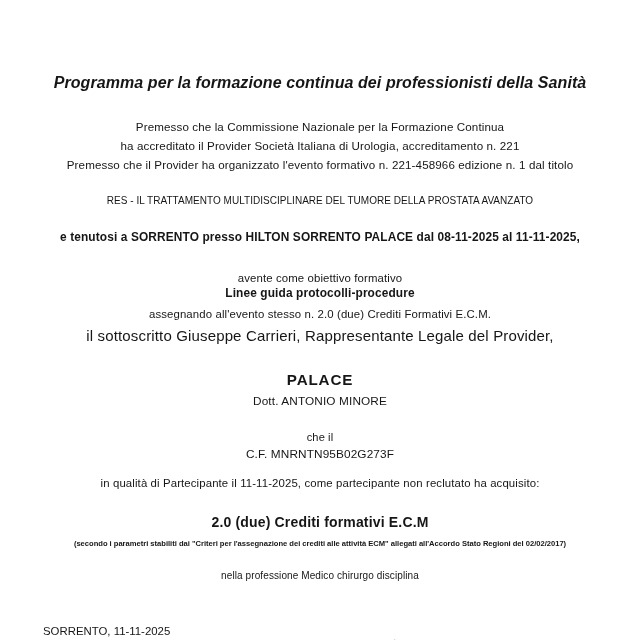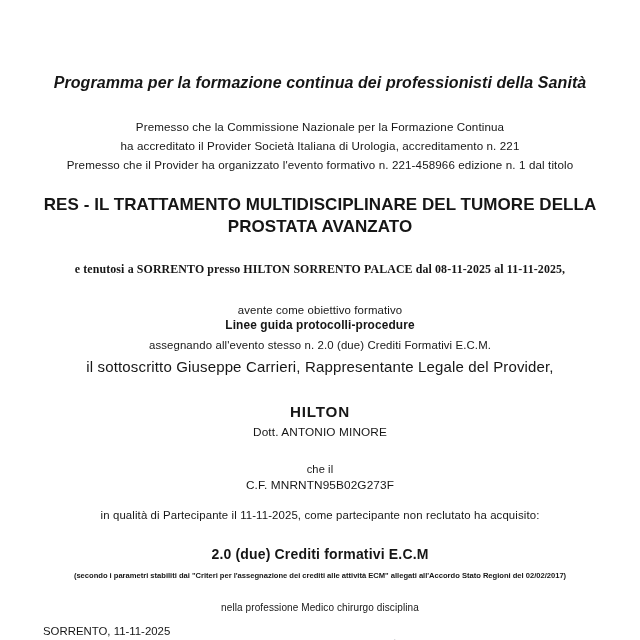--- a/index.html
+++ b/index.html
@@ -43,31 +43,30 @@
   
   .premise {
     margin-top: 26px;
     font-size: 11.6px;
   }
   .premise div { margin-bottom: 3.5px; }
 
   
   .event-title {
     margin-top: 22px;
-    font-size: 17px;
-    font-weight: bold;
+    font-size: 10px;
+    font-weight: normal;
     letter-spacing: 0.003em;
   }
 
   
   .venue {
     margin-top: 23px;
     font-size: 11.9px;
     font-weight: bold;
-    font-family: Liberation Serif, serif;
   }
 
   
   .objective-intro {
     margin-top: 25px;
     font-size: 11.4px;
   }
   .objective-value {
     font-size: 11.9px;
     font-weight: bold;
@@ -177,21 +176,21 @@
   <div class="line venue">e tenutosi a SORRENTO presso HILTON SORRENTO PALACE dal 08-11-2025 al 11-11-2025,</div>
 
   <div class="line objective-intro">avente come obiettivo formativo</div>
 
   <div class="line objective-value">Linee guida protocolli-procedure</div>
 
   <div class="line credits-assign">assegnando all'evento stesso n. 2.0 (due) Crediti Formativi E.C.M.</div>
 
   <div class="line undersigned">il sottoscritto Giuseppe Carrieri, Rappresentante Legale del Provider,</div>
 
-  <div class="line attesta">HILTON</div>
+  <div class="line attesta">PALACE</div>
 
   <div class="line recipient-name">Dott. ANTONIO MINORE</div>
 
   <div class="line che-il">che il</div>
 
   <div class="line recipient-cf">C.F. MNRNTN95B02G273F</div>
 
   <div class="line capacity">in qualità di Partecipante il 11-11-2025, come partecipante non reclutato ha acquisito:</div>
 
   <div class="line credits-awarded">2.0 (due) Crediti formativi E.C.M</div>

